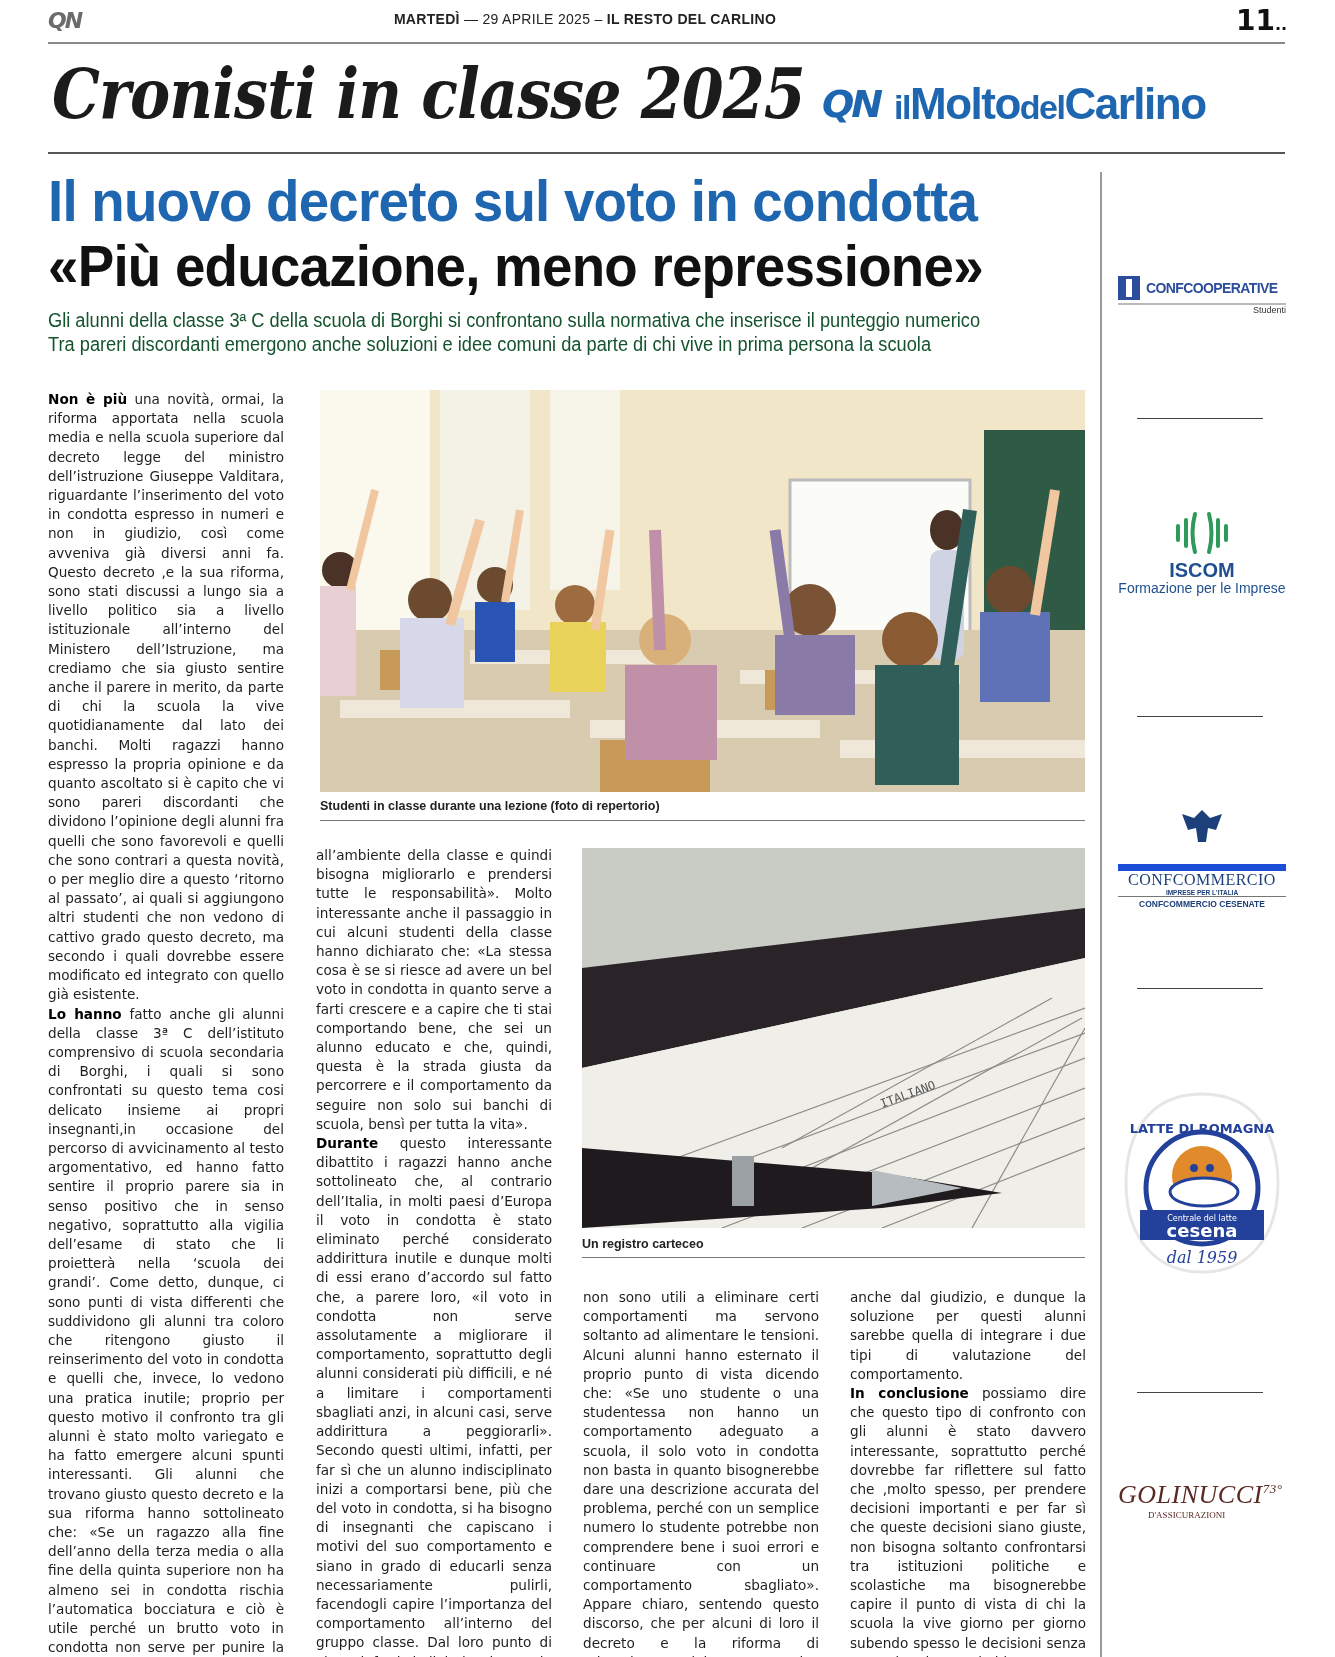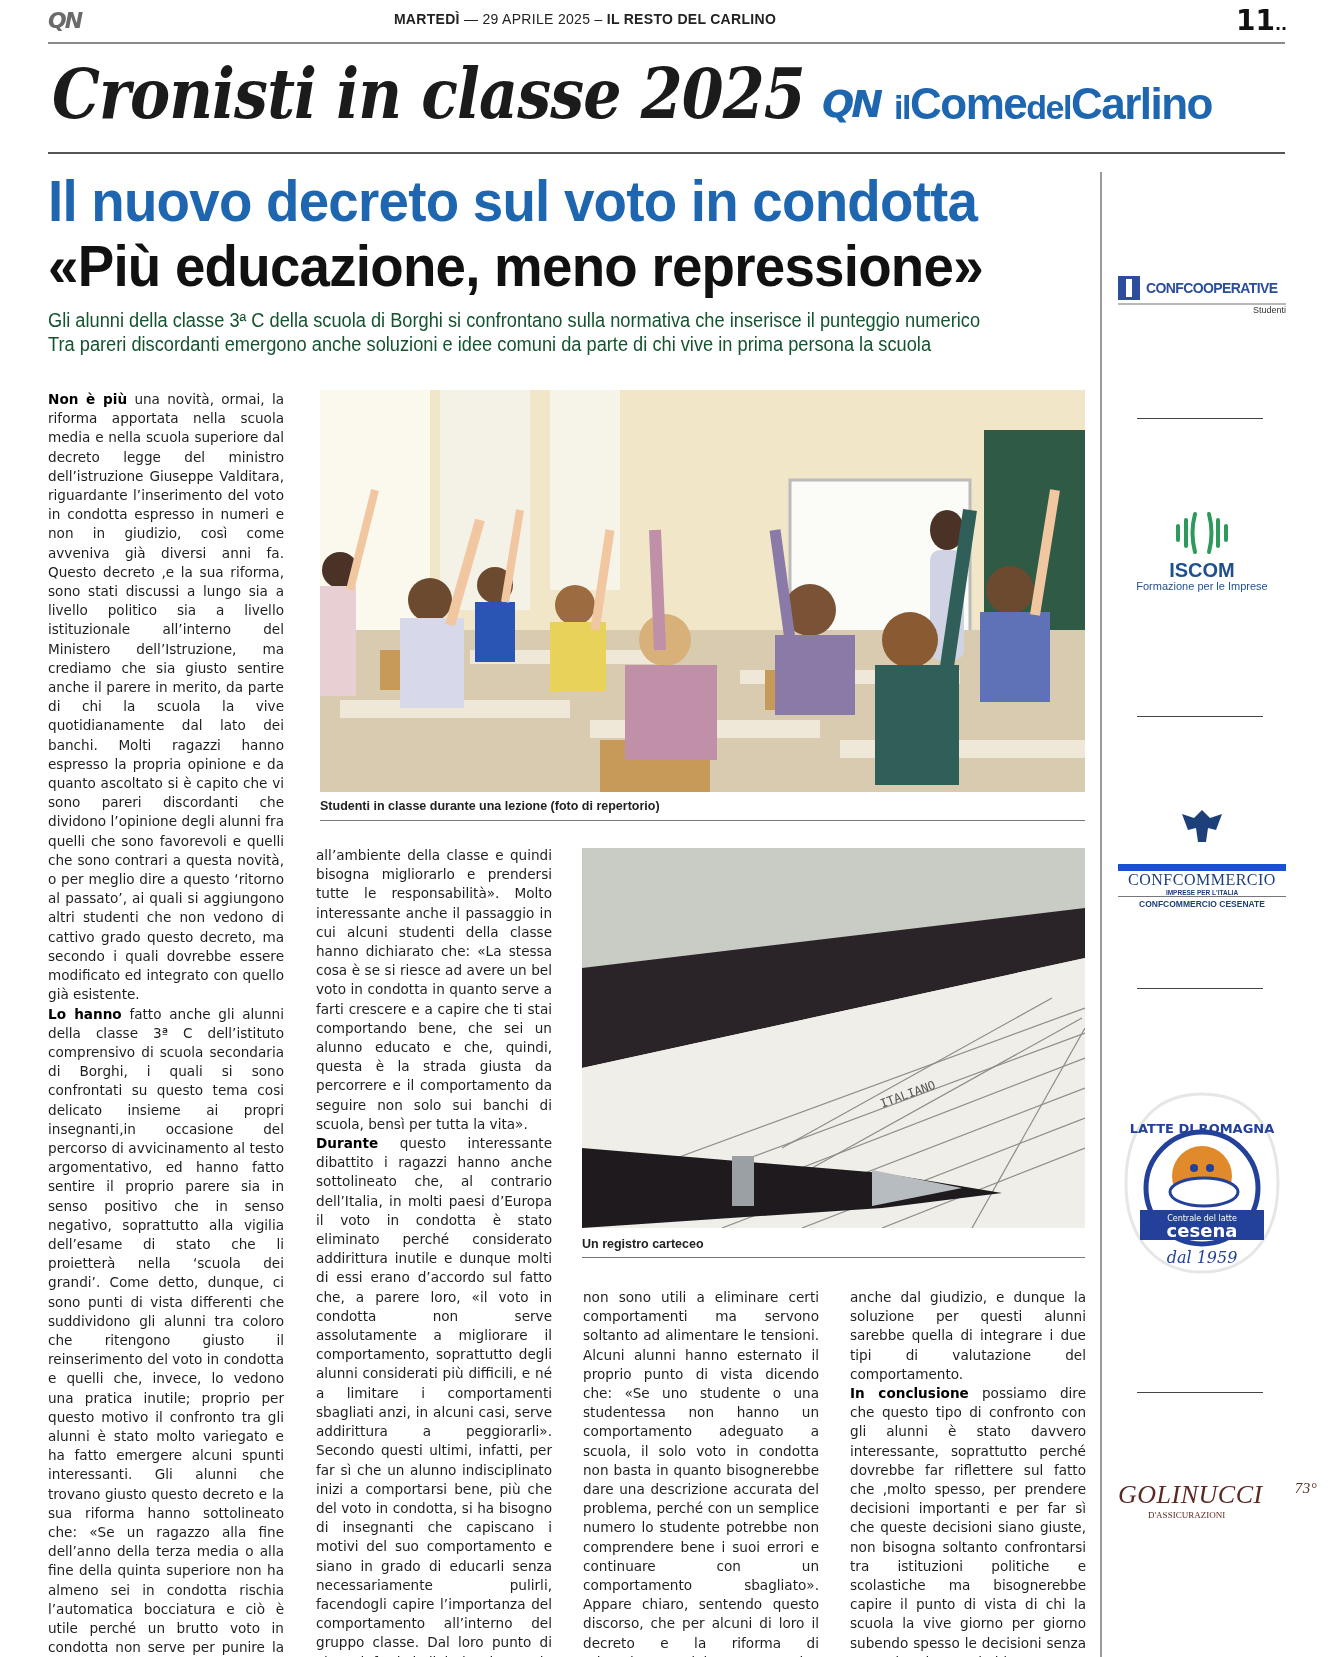--- a/index.html
+++ b/index.html
@@ -61,21 +61,21 @@
   <span>29 APRILE 2025</span>
   <span>–</span>
   <b>IL RESTO DEL CARLINO</b>
 </div>
 <div class="abs pagenum"><span>11</span><span style="font-size:16px">..</span></div>
 <div class="abs rule-top"></div>
 
 <div class="abs masthead-title">Cronisti in classe 2025</div>
 <div class="abs brand">
   <span class="qn">QN</span>
-  <span class="name"><span class="small">il</span><span>Come</span><span class="small">del</span><span>Carlino</span></span>
+  <span class="name"><span class="small">il</span><span>Molto</span><span class="small">del</span><span>Carlino</span></span>
 </div>
 <div class="abs rule-mast"></div>
 
 <div class="abs headline1">Il nuovo decreto sul voto in condotta</div>
 <div class="abs headline2">«Più educazione, meno repressione»</div>
 <div class="abs subhead">
   <div>Gli alunni della classe 3ª C della scuola di Borghi si confrontano sulla normativa che inserisce il punteggio numerico</div>
   <div>Tra pareri discordanti emergono anche soluzioni e idee comuni da parte di chi vive in prima persona la scuola</div>
 </div>
 
@@ -195,21 +195,21 @@
     <g stroke="#2e9a5a" stroke-width="4" fill="none" stroke-linecap="round">
       <line x1="8" y1="16" x2="8" y2="30"></line>
         <line x1="16" y1="10" x2="16" y2="36"></line>
       <path d="M25 4 Q20 23 25 42"></path>
         <path d="M39 4 Q44 23 39 42"></path>
       <line x1="48" y1="10" x2="48" y2="36"></line>
         <line x1="56" y1="16" x2="56" y2="30"></line>
     </g>
   </svg>
   <div style="color:#1f4f8f; font-weight:bold; font-size:20px; line-height:20px;">ISCOM</div>
-  <div style="color:#1f4f8f; font-size:11px;">Formazione per le Imprese</div>
+  <div style="color:#1f4f8f; font-size:14px;">Formazione per le Imprese</div>
 </div>
 <div class="hrule-small" style="top:716px;"></div>
 
 <div class="sponsor" style="left:1118px; top:806px; width:168px;">
   <svg width="44" height="40">
     <path d="M22 4 L30 12 L42 8 L36 24 L28 22 L26 36 L18 36 L16 22 L8 24 L2 8 L14 12 Z" fill="#1d3f7a"></path>
   </svg>
   <div style="border-top:7px solid #1d4ed8; border-bottom:1px solid #777; margin-top:14px;">
     <div style="font-family:'Liberation Serif', serif; color:#1d3f7a; font-size:16px; letter-spacing:0.5px;">CONFCOMMERCIO</div>
     <div style="font-size:6.5px; color:#1d3f7a; font-weight:bold;">IMPRESE PER L'ITALIA</div>
@@ -230,16 +230,16 @@
     <text x="84" y="45" text-anchor="middle" font-size="13" font-weight="bold" fill="#23409a" font-family="DejaVu Sans, sans-serif">LATTE DI ROMAGNA</text>
     <text x="84" y="133" text-anchor="middle" font-size="8" fill="#fff" font-family="DejaVu Sans, sans-serif">Centrale del latte</text>
     <text x="84" y="149" text-anchor="middle" font-size="18" font-weight="bold" fill="#fff" font-family="DejaVu Sans, sans-serif">cesena</text>
     <text x="84" y="175" text-anchor="middle" font-size="16" font-style="italic" fill="#23409a" font-family="DejaVu Serif, serif">dal 1959</text>
   </svg>
 </div>
 <div class="hrule-small" style="top:1392px;"></div>
 
 <div class="sponsor" style="left:1118px; top:1480px; width:168px; text-align:left;">
   <div style="font-family:'Liberation Serif', serif; color:#5a2a22; font-size:26px; font-style:italic; letter-spacing:0.5px;">
-    <span>GOLINUCCI</span><sup style="font-size:15px;margin-left:32px;">73°</sup>
+    <span>GOLINUCCI</span><sup style="font-size:13px;">73°</sup>
   </div>
   <div style="font-family:'Liberation Serif', serif; color:#5a2a22; font-size:9px; margin-left:30px;">D'ASSICURAZIONI</div>
 </div>
 
 </body></html>

